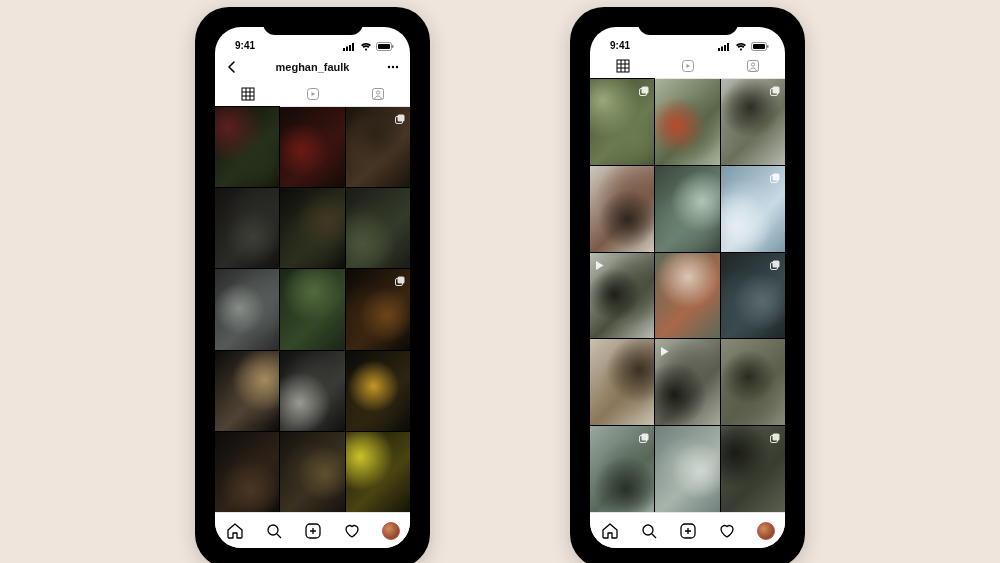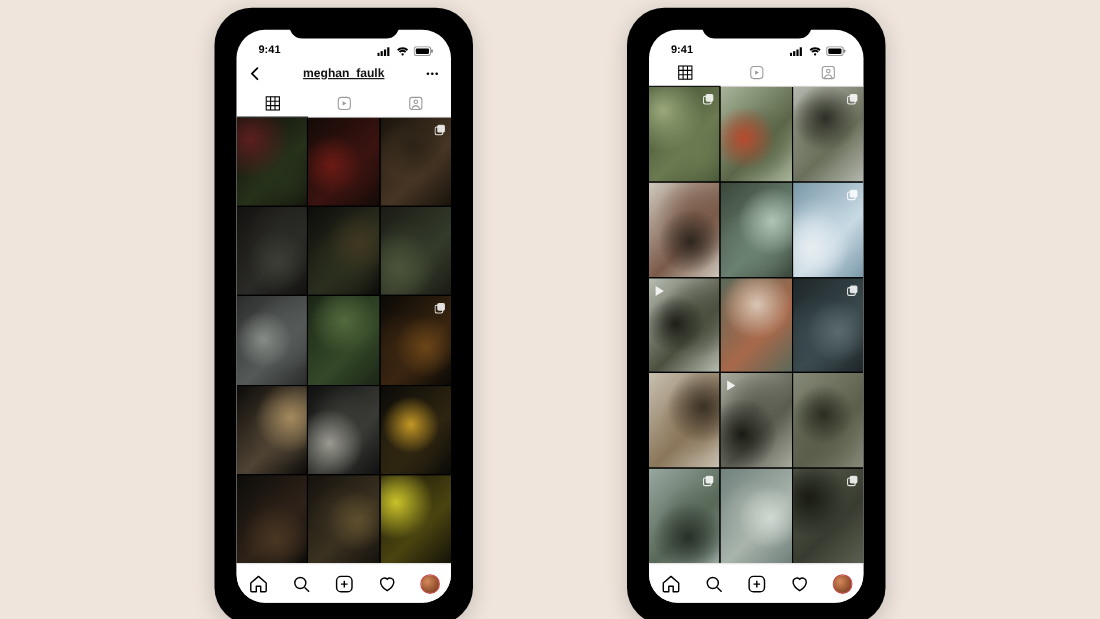--- a/index.html
+++ b/index.html
@@ -57,21 +57,20 @@
   }
   .status-right { display: flex; align-items: center; gap: 4px; }
   .signal-icon, .wifi-icon, .battery-icon { display: inline-block; }
   .signal-icon svg, .wifi-icon svg, .battery-icon svg { display:block; }
   .profile-header {
     height: 28px;
     display: flex;
     align-items: center;
     justify-content: space-between;
     padding: 0 10px;
-    text-decoration: underline;
   }
   .profile-header .username {
     font-size: 11px;
     font-weight: 600;
     color: #111;
   }
   .chevron-left svg, .more-dots svg { display:block; }
   .tabs {
     height: 26px;
     display: flex;

